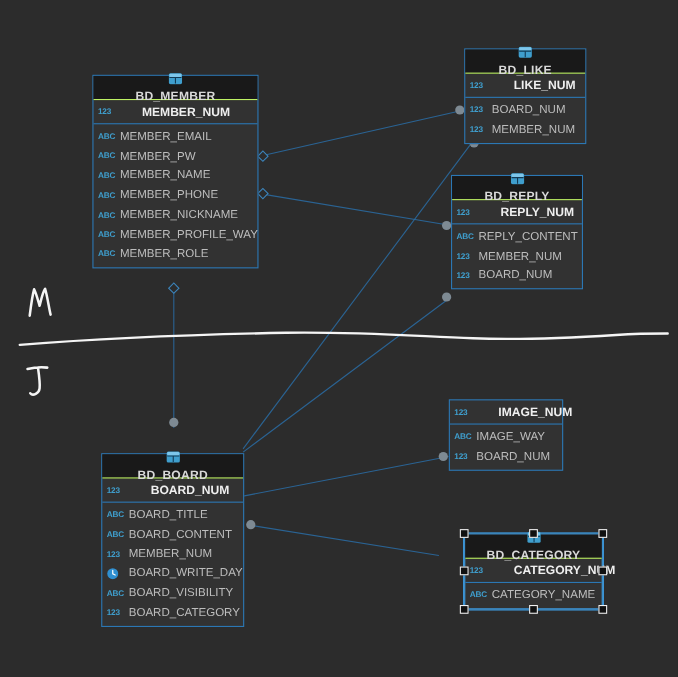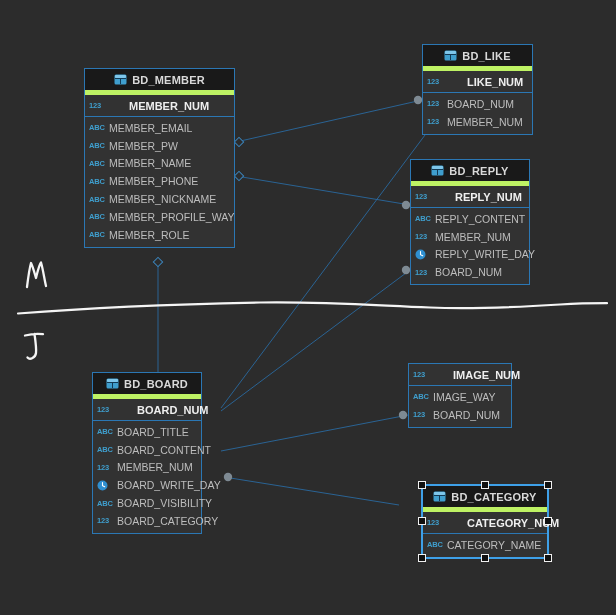--- a/index.html
+++ b/index.html
@@ -7,21 +7,21 @@
           font-family:"Liberation Sans",sans-serif;}
   svg.layer{position:absolute;left:0;top:0;width:616px;height:615px;}
   #relations-layer{z-index:1;}
   #tables-layer{position:absolute;left:0;top:0;width:616px;height:615px;z-index:2;}
   #annotations-layer{z-index:4;pointer-events:none;}
 
   .tbl{position:absolute;box-sizing:border-box;background:#323232;
        border:1px solid #2b77b4;z-index:2;}
   .tbl.sel{border-color:#3ea0e8;box-shadow:0 0 0 1px #3ea0e8;}
   .hd{height:21px;display:flex;align-items:center;justify-content:center;gap:5px;
-      background:#191919;border-bottom:5px solid #bef264;}
+      background:#191919;border-bottom:1px solid #bef264;flex-direction:column;}
   .hname{font-size:11px;font-weight:600;color:#d9d9d9;letter-spacing:.2px;}
   .hico{display:flex;align-items:center;}
   .pksec{border-bottom:1px solid #2b77b4;padding:1px 0;}
   .bodysec{padding:2px 0 3px 0;}
   .row{display:flex;align-items:center;height:17.8px;padding:0 5px 0 4px;}
   .row.pk{height:19px;}
   .clabel{font-size:10.5px;color:#bdbdbd;white-space:nowrap;}
   .row.pk .clabel{font-weight:700;color:#efefef;font-size:11px;padding-left:20px;}
   .tico{width:20px;flex:0 0 20px;display:flex;align-items:center;}
   .tico.txt{font-size:7.5px;font-weight:700;color:#3f9ecd;letter-spacing:-.2px;}
@@ -155,29 +155,20 @@
         <div class="bodysec">
           <div class="row">
             <span class="tico txt">ABC</span>
             <span class="clabel">REPLY_CONTENT</span>
           </div>
           <div class="row">
             <span class="tico txt">123</span>
             <span class="clabel">MEMBER_NUM</span>
           </div>
           <div class="row">
-            <span class="tico">
-              <svg width="11" height="11" viewBox="0 0 11 11">
-                <circle cx="5.5" cy="5.5" r="5" fill="#2f8fd0"></circle>
-                <path d="M5.5 2.6 L5.5 5.7 L7.7 6.8" stroke="#ffffff" stroke-width="1.1" fill="none" stroke-linecap="round"></path>
-              </svg>
-            </span>
-            <span class="clabel">REPLY_WRITE_DAY</span>
-          </div>
-          <div class="row">
             <span class="tico txt">123</span>
             <span class="clabel">BOARD_NUM</span>
           </div>
         </div>
       </div>
       <div class="tbl" style="left: 408px; top: 363px; width: 104px;">
         <div class="pksec">
           <div class="row pk">
             <span class="tico txt">123</span>
             <span class="clabel">IMAGE_NUM</span>
@@ -187,21 +178,21 @@
           <div class="row">
             <span class="tico txt">ABC</span>
             <span class="clabel">IMAGE_WAY</span>
           </div>
           <div class="row">
             <span class="tico txt">123</span>
             <span class="clabel">BOARD_NUM</span>
           </div>
         </div>
       </div>
-      <div class="tbl" style="left: 92px; top: 372px; width: 110px;">
+      <div class="tbl" style="left: 92px; top: 412px; width: 130px;">
         <div class="hd">
           <span class="hico">
             <svg width="13" height="11" viewBox="0 0 13 11">
               <rect x="0.5" y="0.5" width="12" height="10" rx="1.5" fill="#3f9ecd"></rect>
               <rect x="1" y="1" width="11" height="3" rx="1" fill="#7ec6ea"></rect>
               <line x1="1" y1="4.5" x2="12" y2="4.5" stroke="#123a55" stroke-width="1"></line>
               <line x1="6.5" y1="4.5" x2="6.5" y2="10" stroke="#123a55" stroke-width="1"></line>
             </svg>
           </span>
           <span class="hname">BD_BOARD</span>

